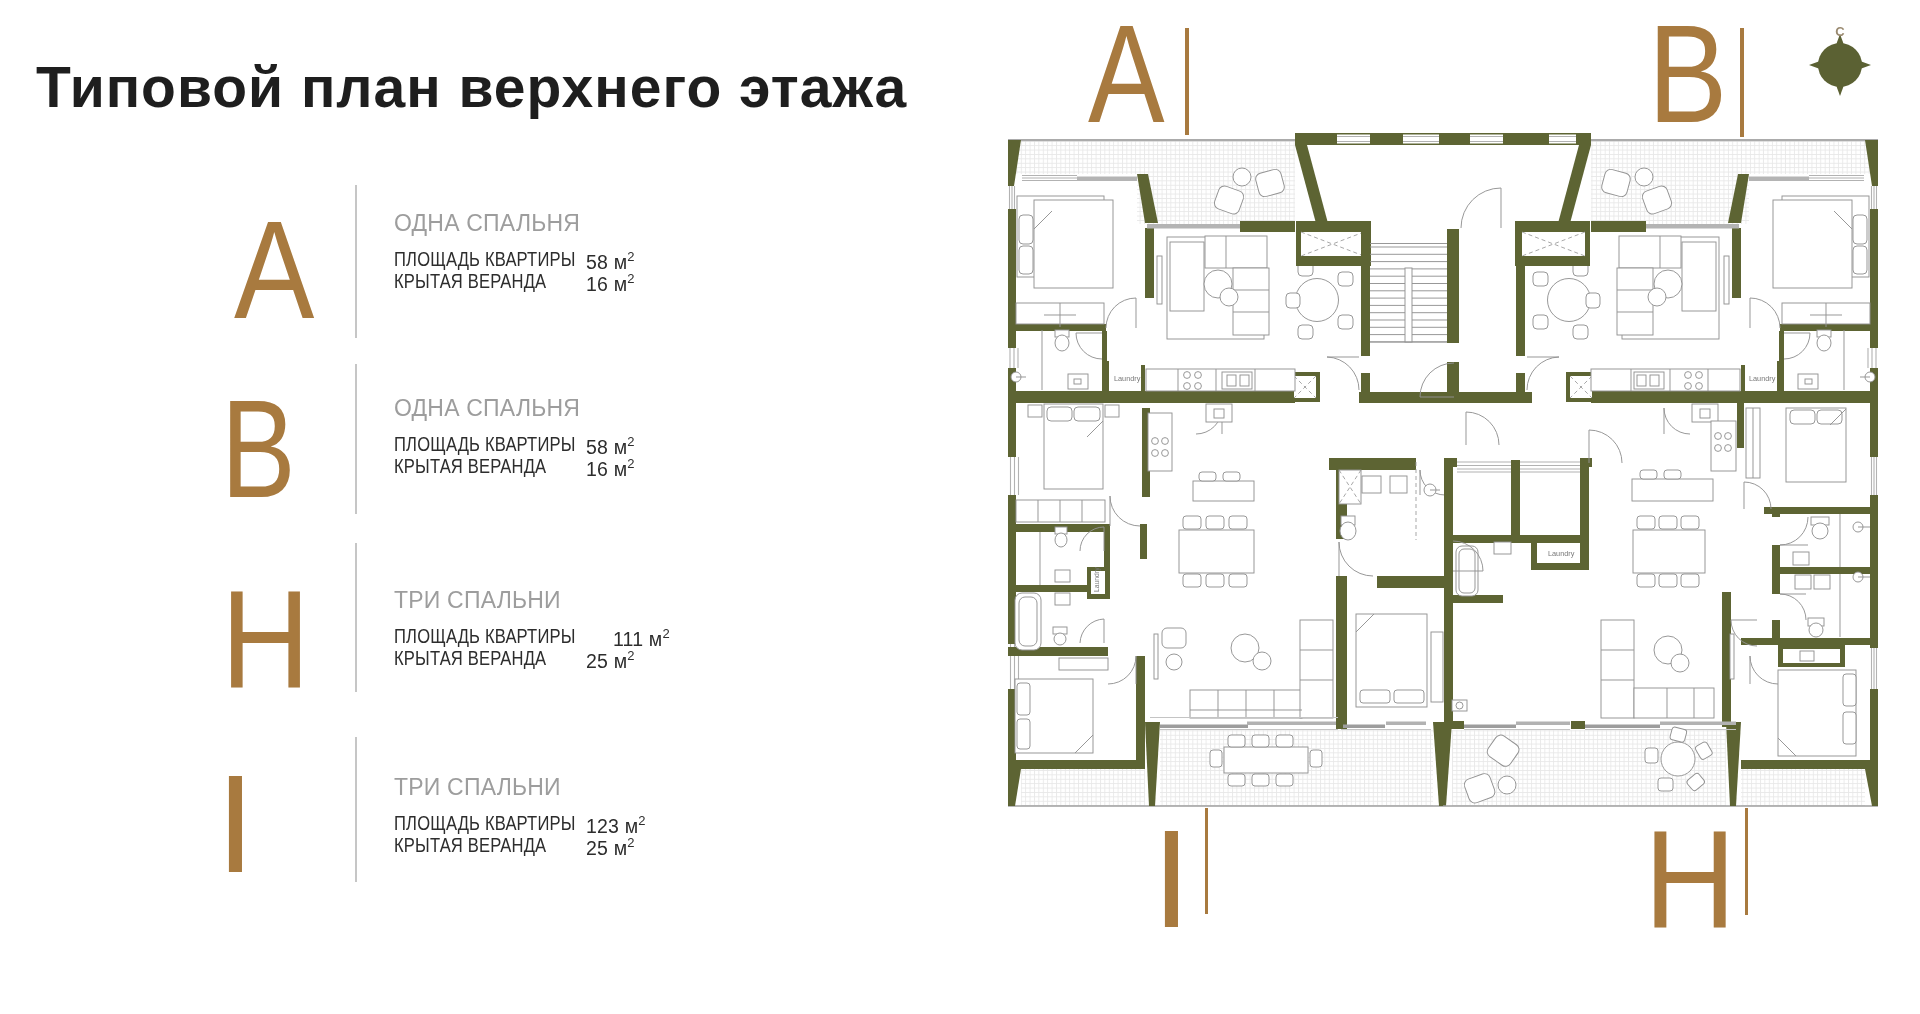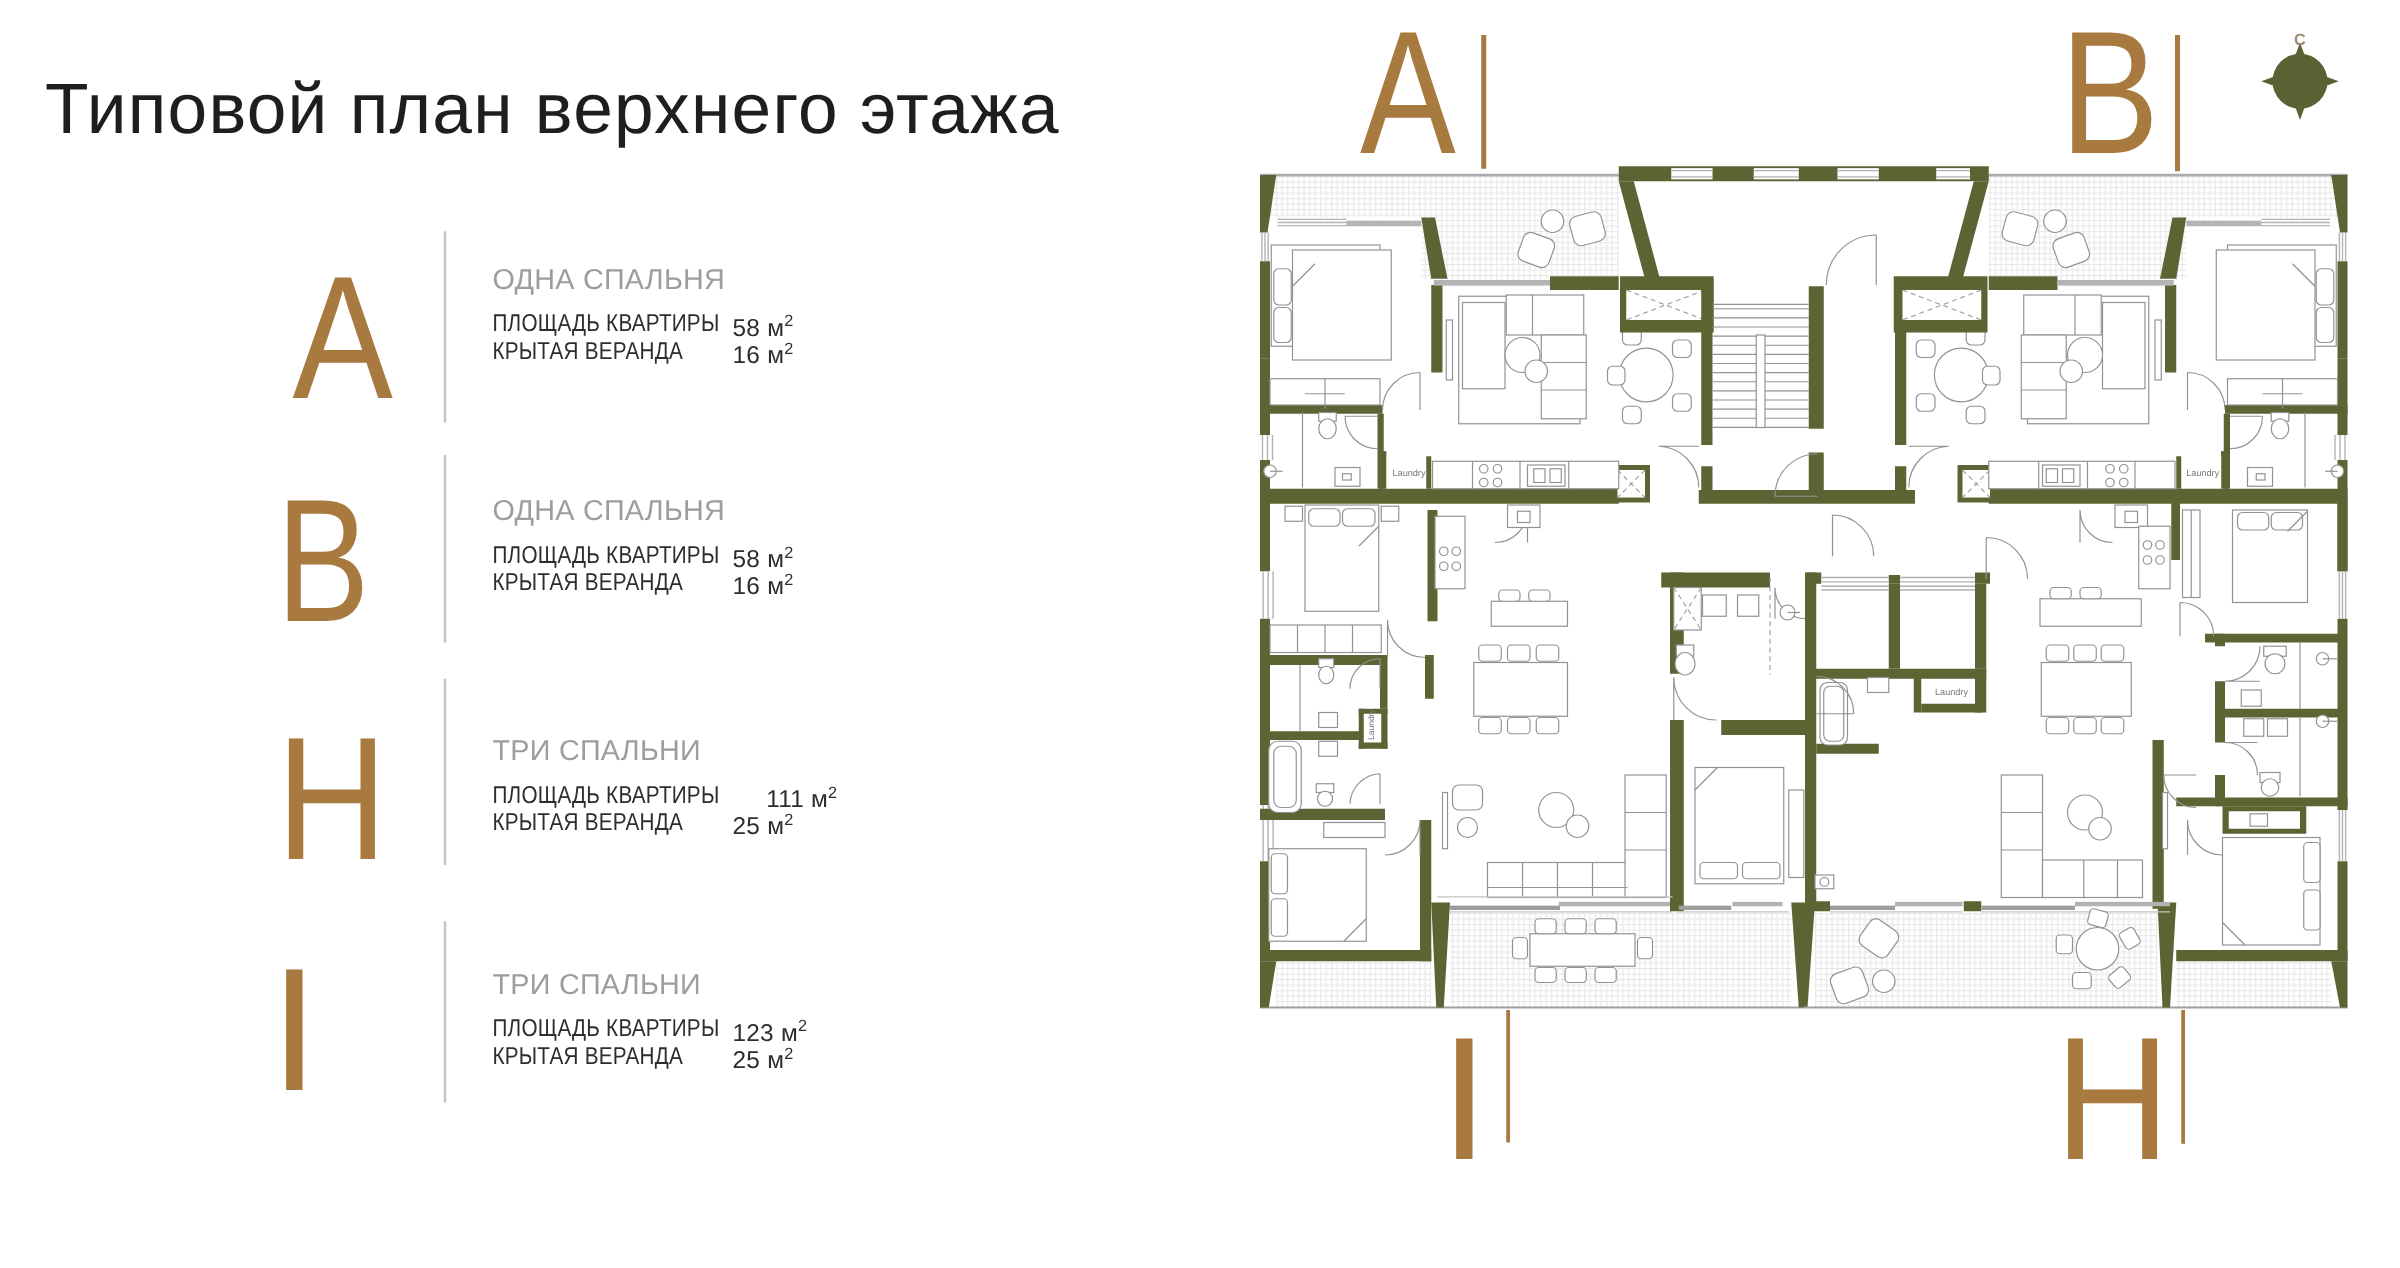--- a/index.html
+++ b/index.html
@@ -1,19 +1,19 @@
 <!DOCTYPE html>
 <html><head>
 <meta charset="utf-8">
 <style>
 html,body{margin:0;padding:0;background:#fff;width:1920px;height:1014px;overflow:hidden;}
 *{box-sizing:border-box;}
 body{font-family:"Liberation Sans", sans-serif;}
 .abs{position:absolute;}
-#title{left:36px;top:54px;font-size:57px;font-weight:400;color:#1e1e1e;letter-spacing:1px;}
+#title{left:36px;top:54px;font-size:57px;font-weight:700;color:#1e1e1e;letter-spacing:1px;}
 .bigletter{color:#a87a3f;font-size:140px;font-weight:400;line-height:0.6;transform-origin:0 0;}
 .sep{width:1.5px;background:#c6c6c6;left:355px;}
 .etitle{font-size:23px;color:#9d9d9d;letter-spacing:0.2px;line-height:1;text-align:right;}
 .erow{font-size:19.5px;color:#2d2d2d;letter-spacing:0.2px;line-height:1;}
 .lab{transform:scale(0.85,1);transform-origin:0 0;}
 sup{font-size:13px;}
 </style>
 </head>
 <body>
 <div id="title" class="abs">Типовой план верхнего этажа</div>

